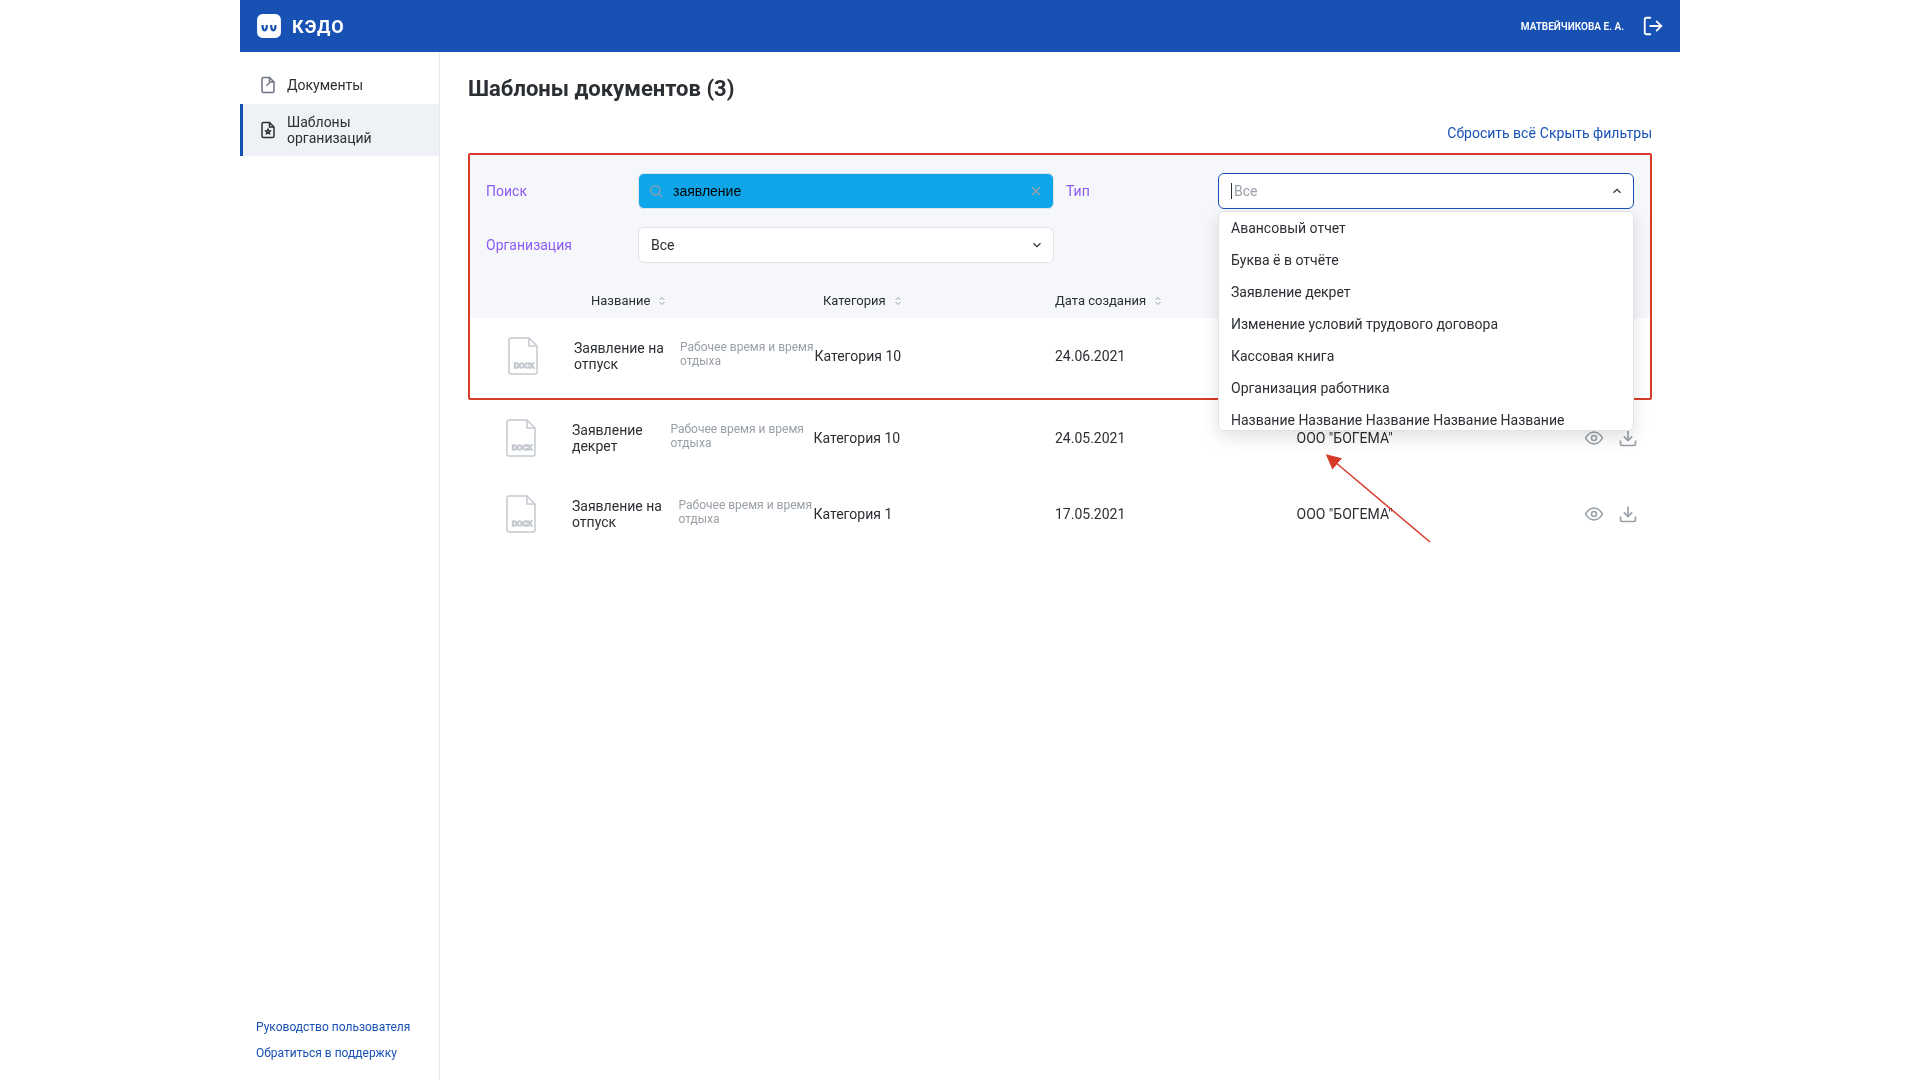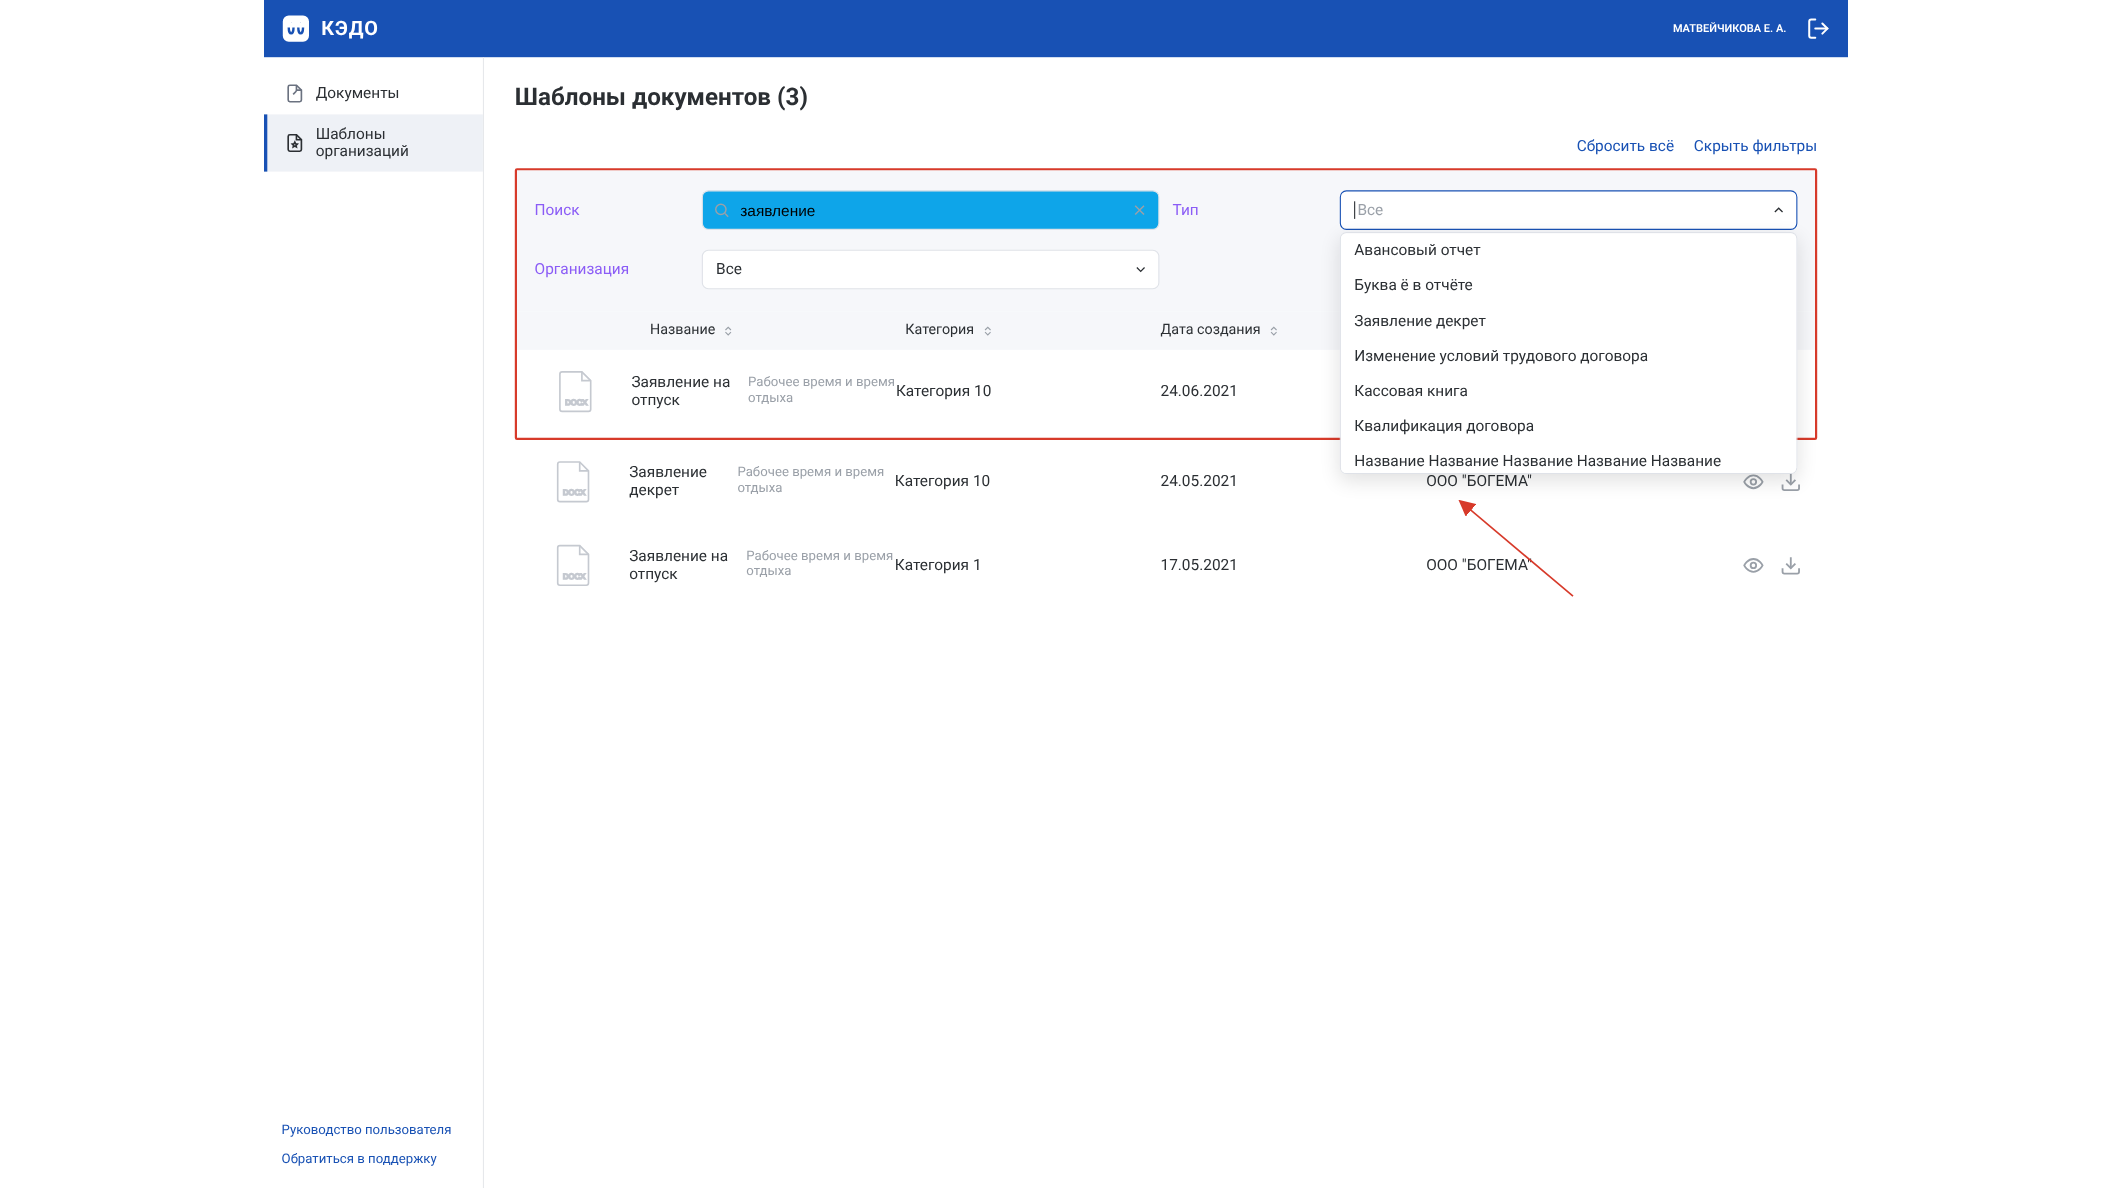--- a/index.html
+++ b/index.html
@@ -21,21 +21,21 @@
 .sidebar-item { display: flex; align-items: center; gap: 10px; padding: 10px 16px; cursor: pointer; color: #2b2f33; font-size: 14px; border-left: 3px solid transparent; }
 .sidebar-item.active { background: #eef1f6; border-left-color: #1851b4; }
 .sidebar-icon { width: 18px; height: 18px; flex-shrink: 0; }
 .sidebar-footer { margin-top: auto; padding: 0 16px 20px; display: flex; flex-direction: column; gap: 12px; }
 .sidebar-footer a { color: #1851b4; text-decoration: none; font-size: 12px; cursor: pointer; }
 
 
 .main { flex: 1; padding: 24px 28px 24px 28px; overflow: auto; position: relative; }
 .page-title { font-size: 22px; font-weight: 700; margin-bottom: 24px; }
 
-.filter-actions { display: flex; justify-content: flex-end; gap: 18px; margin-bottom: 12px; }
+.filter-actions { display: flex; justify-content: flex-end; gap: 4px; margin-bottom: 12px; }
 .filter-actions a { color: #1851b4; text-decoration: none; cursor: pointer; font-size: 14px; }
 
 
 .highlight-box { border: 2px solid #d73a2a; border-radius: 2px; position: relative; }
 
 .filters { background: #f6f7fa; padding: 18px 16px 20px; display: grid; grid-template-columns: 140px 1fr 140px 1fr; row-gap: 18px; column-gap: 12px; align-items: center; position: relative; }
 .filter-label { font-size: 14px; color: #8b5cf6; }
 .input-wrap { position: relative; }
 .text-input { width: 100%; height: 36px; border: 1px solid #dfe2e8; border-radius: 6px; padding: 0 34px 0 34px; font-size: 14px; background: #0ea5e9; }
 .input-left-icon, .input-right-icon { position: absolute; top: 50%; transform: translateY(-50%); width: 16px; height: 16px; color: #9aa0a8; }
@@ -148,21 +148,21 @@
             </div>
             <svg class="select-chevron" viewBox="0 0 24 24" fill="none" stroke="currentColor" stroke-width="2">
                 <path d="m18 15-6-6-6 6"></path>
               </svg>
             <div class="dropdown">
               <div class="dropdown-item">Авансовый отчет</div>
               <div class="dropdown-item">Буква ё в отчёте</div>
               <div class="dropdown-item">Заявление декрет</div>
               <div class="dropdown-item">Изменение условий трудового договора</div>
               <div class="dropdown-item">Кассовая книга</div>
-              <div class="dropdown-item">Квалификация договора</div>
+              <div class="dropdown-item">Организация работника</div>
               <div class="dropdown-item">Название Название Название Название Название Название</div>
             </div>
           </div>
 
           <div class="filter-label">Организация</div>
           <div class="select-wrap">
             <div class="select-input">
               <span style="color:#2b2f33">Все</span>
             </div>
             <svg class="select-chevron" viewBox="0 0 24 24" fill="none" stroke="currentColor" stroke-width="2">

